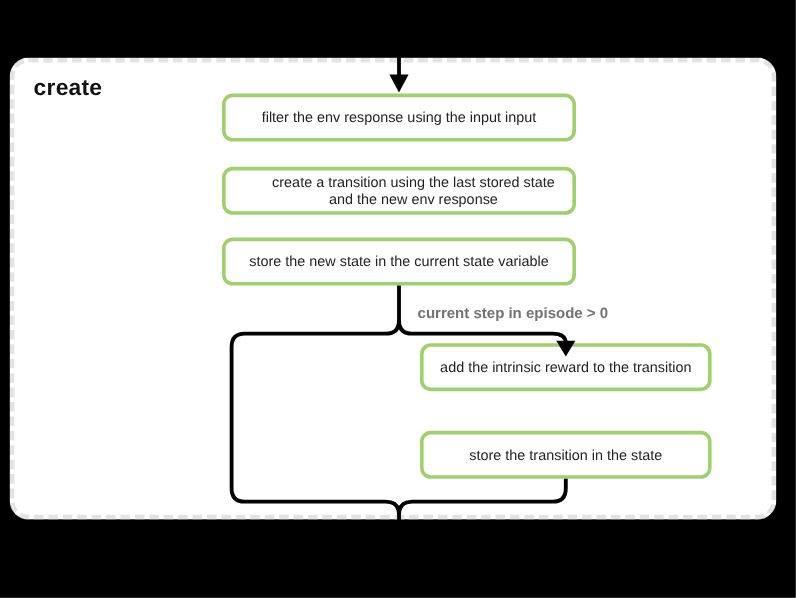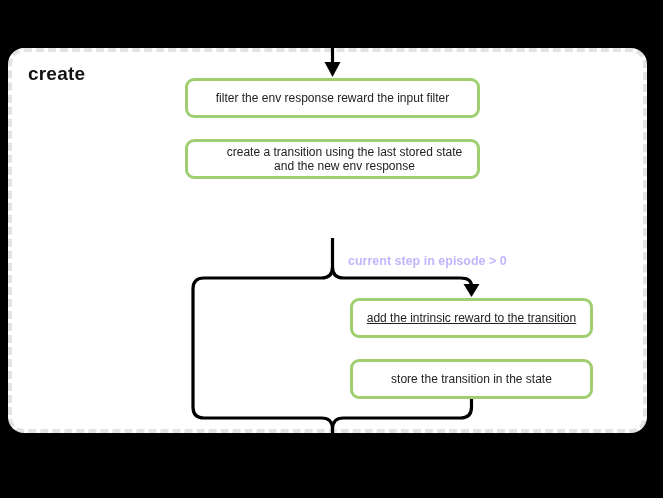--- a/index.html
+++ b/index.html
@@ -45,28 +45,28 @@
     font-size: 12px;
     line-height: 14.5px;
     color: var(--text, #222);
     padding: 0 12px;
   }
   .node.col-main { left: 185px; width: 295px; }
   .node.col-right { left: 350px; width: 243px; }
   .node-1 { top: 78px; }
   .node-2 { top: 139px; padding-left: 36px; }
   .node-3 { top: 198px; }
-  .node-4 { top: 298px; text-decoration: underline; }
+  .node-4 { top: 286px; }
   .node-5 { top: 359px; }
   .condition-label {
     position: absolute;
     left: 348px; top: 254px;
     font-size: 12.5px;
     font-weight: bold;
-    color: #c4b5fd;
+    color: #737373;
     white-space: nowrap;
   }
   svg.connectors {
     position: absolute;
     left: 0; top: 0;
     width: 663px; height: 498px;
     pointer-events: none;
   }
   svg.connectors path {
     fill: none;
@@ -77,27 +77,30 @@
 </head>
 <body>
 
 <div class="canvas">
 
   <div class="panel"></div>
 
   <div class="diagram-title">create</div>
 
   <div class="node col-main node-1">
-    <span>filter the env response reward the input filter</span>
+    <span>filter the env response using the input input</span>
   </div>
 
   <div class="node col-main node-2">
     <span>create a transition using the last stored state and the new env response</span>
   </div>
 
+  <div class="node col-main node-3">
+    <span>store the new state in the current state variable</span>
+  </div>
 
   <div class="node col-right node-4">
     <span>add the intrinsic reward to the transition</span>
   </div>
 
   <div class="node col-right node-5">
     <span>store the transition in the state</span>
   </div>
 
   <div class="condition-label">current step in episode &gt; 0</div>

